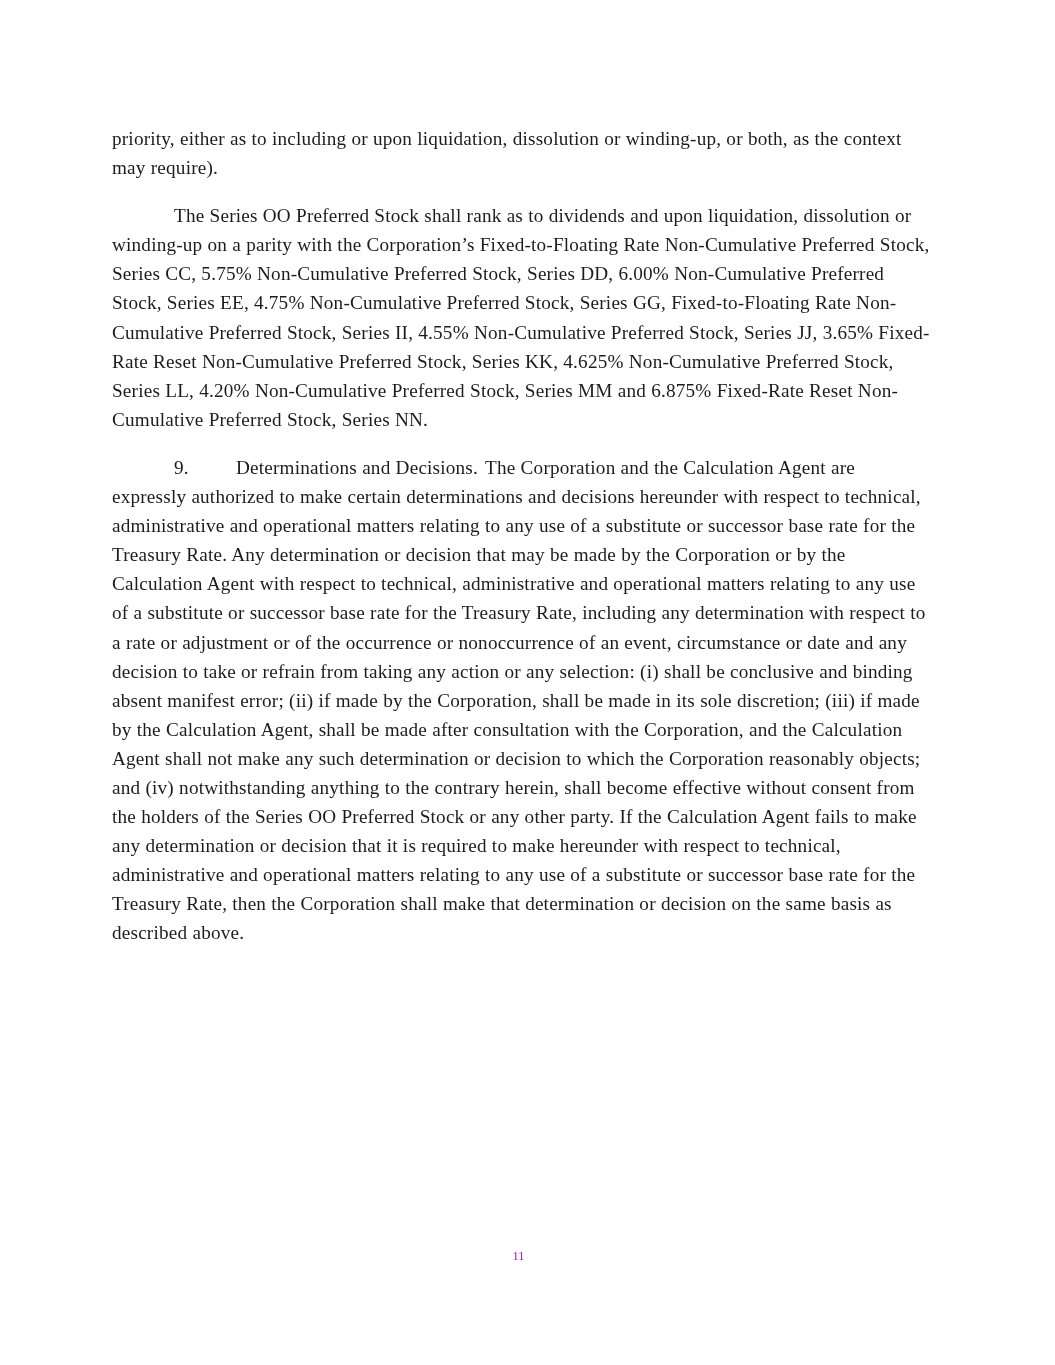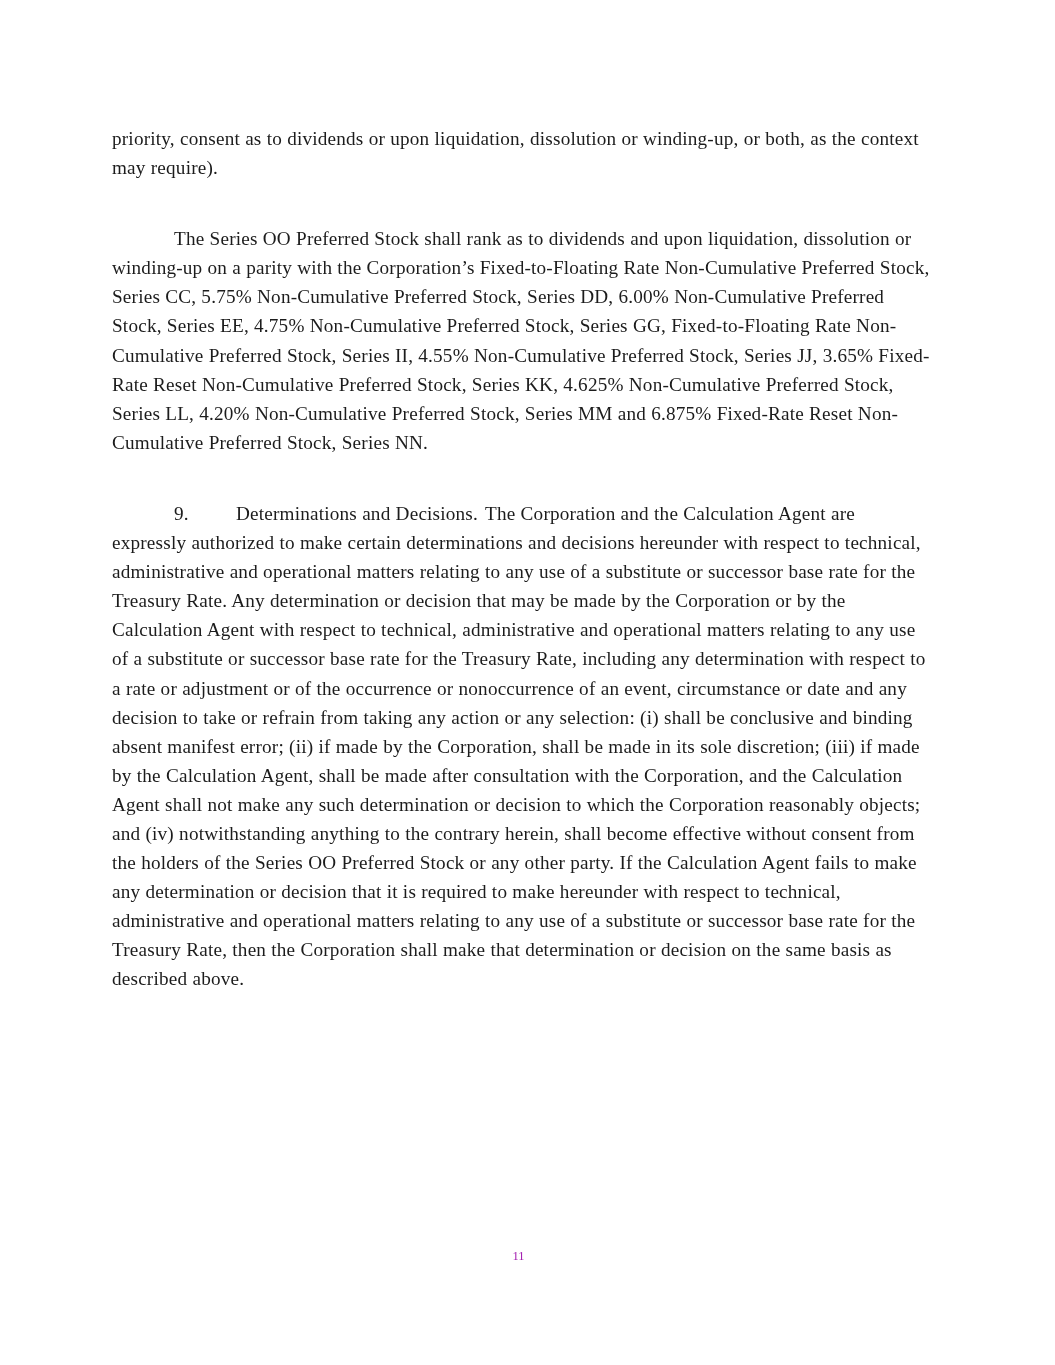--- a/index.html
+++ b/index.html
@@ -27,21 +27,21 @@
   .para {
     font-size: 19.2px;
     line-height: 29.1px;
     text-align: left;
     margin: 0 0 0 0;
     color: #1c1c1c;
     letter-spacing: 0.01em;
     word-spacing: 0.01em;
   }
   .para + .para {
-    margin-top: 42px;
+    margin-top: 19px;
   }
   .para.indent {
     text-indent: 62px;
   }
   .sec-num {
     display: inline-block;
     width: 62px;
     margin-left: 62px;
   }
   .sec-title {
@@ -62,21 +62,21 @@
     color: #a21caf;
   }
 </style>
 </head>
 <body>
 
 <div class="page">
 
   <div class="text-block">
 
-    <p class="para">priority, consent as to dividends or upon liquidation, dissolution or winding-up, or both, as the context may require).</p>
+    <p class="para">priority, either as to including or upon liquidation, dissolution or winding-up, or both, as the context may require).</p>
 
     <p class="para indent">The Series OO Preferred Stock shall rank as to dividends and upon liquidation, dissolution or winding-up on a parity with the Corporation’s Fixed-to-Floating Rate Non-Cumulative Preferred Stock, Series CC, 5.75% Non-Cumulative Preferred Stock, Series DD, 6.00% Non-Cumulative Preferred Stock, Series EE, 4.75% Non-Cumulative Preferred Stock, Series GG, Fixed-to-Floating Rate Non-Cumulative Preferred Stock, Series II, 4.55% Non-Cumulative Preferred Stock, Series JJ, 3.65% Fixed-Rate Reset Non-Cumulative Preferred Stock, Series KK, 4.625% Non-Cumulative Preferred Stock, Series LL, 4.20% Non-Cumulative Preferred Stock, Series MM and 6.875% Fixed-Rate Reset Non-Cumulative Preferred Stock, Series NN.</p>
 
     <p class="para"><span class="sec-num">9.</span><span class="sec-title">Determinations and Decisions.</span><span class="sec-gap"></span><span>The Corporation and the Calculation Agent are expressly authorized to make certain determinations and decisions hereunder with respect to technical, administrative and operational matters relating to any use of a substitute or successor base rate for the Treasury Rate. Any determination or decision that may be made by the Corporation or by the Calculation Agent with respect to technical, administrative and operational matters relating to any use of a substitute or successor base rate for the Treasury Rate, including any determination with respect to a rate or adjustment or of the occurrence or nonoccurrence of an event, circumstance or date and any decision to take or refrain from taking any action or any selection: (i) shall be conclusive and binding absent manifest error; (ii) if made by the Corporation, shall be made in its sole discretion; (iii) if made by the Calculation Agent, shall be made after consultation with the Corporation, and the Calculation Agent shall not make any such determination or decision to which the Corporation reasonably objects; and (iv) notwithstanding anything to the contrary herein, shall become effective without consent from the holders of the Series OO Preferred Stock or any other party. If the Calculation Agent fails to make any determination or decision that it is required to make hereunder with respect to technical, administrative and operational matters relating to any use of a substitute or successor base rate for the Treasury Rate, then the Corporation shall make that determination or decision on the same basis as described above.</span></p>
 
   </div>
 
   <div class="page-number">11</div>
 
 </div>

